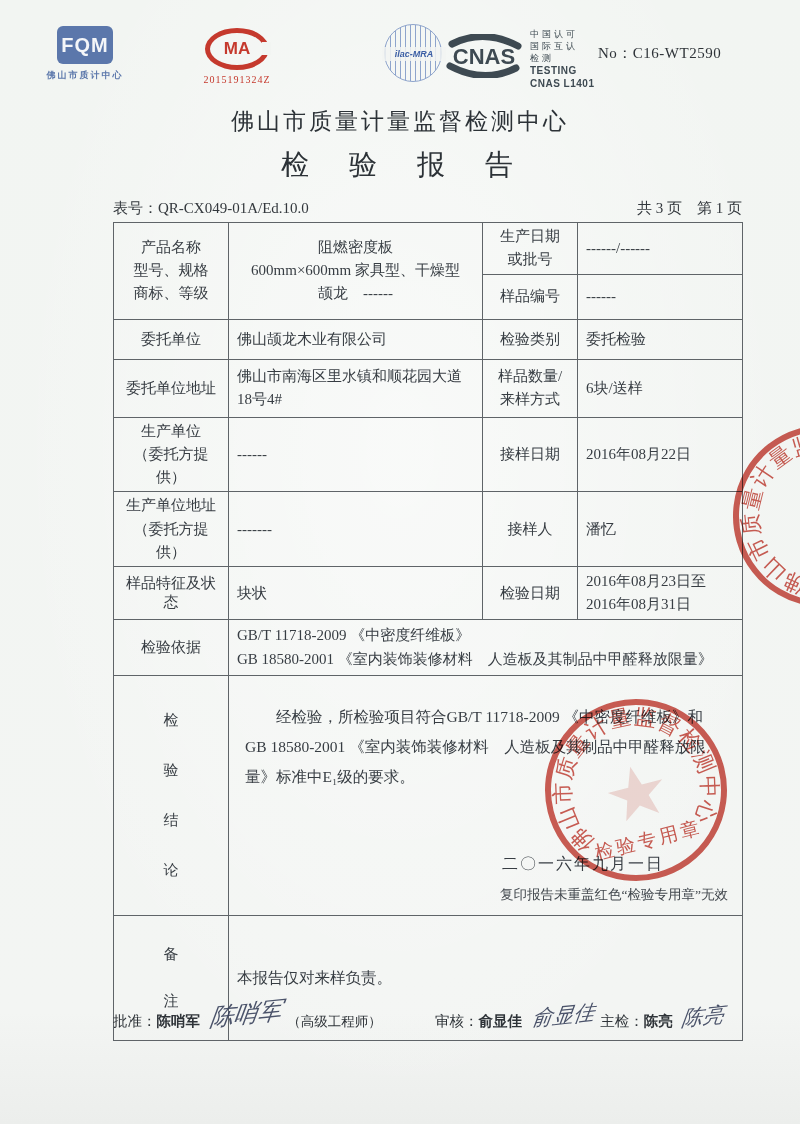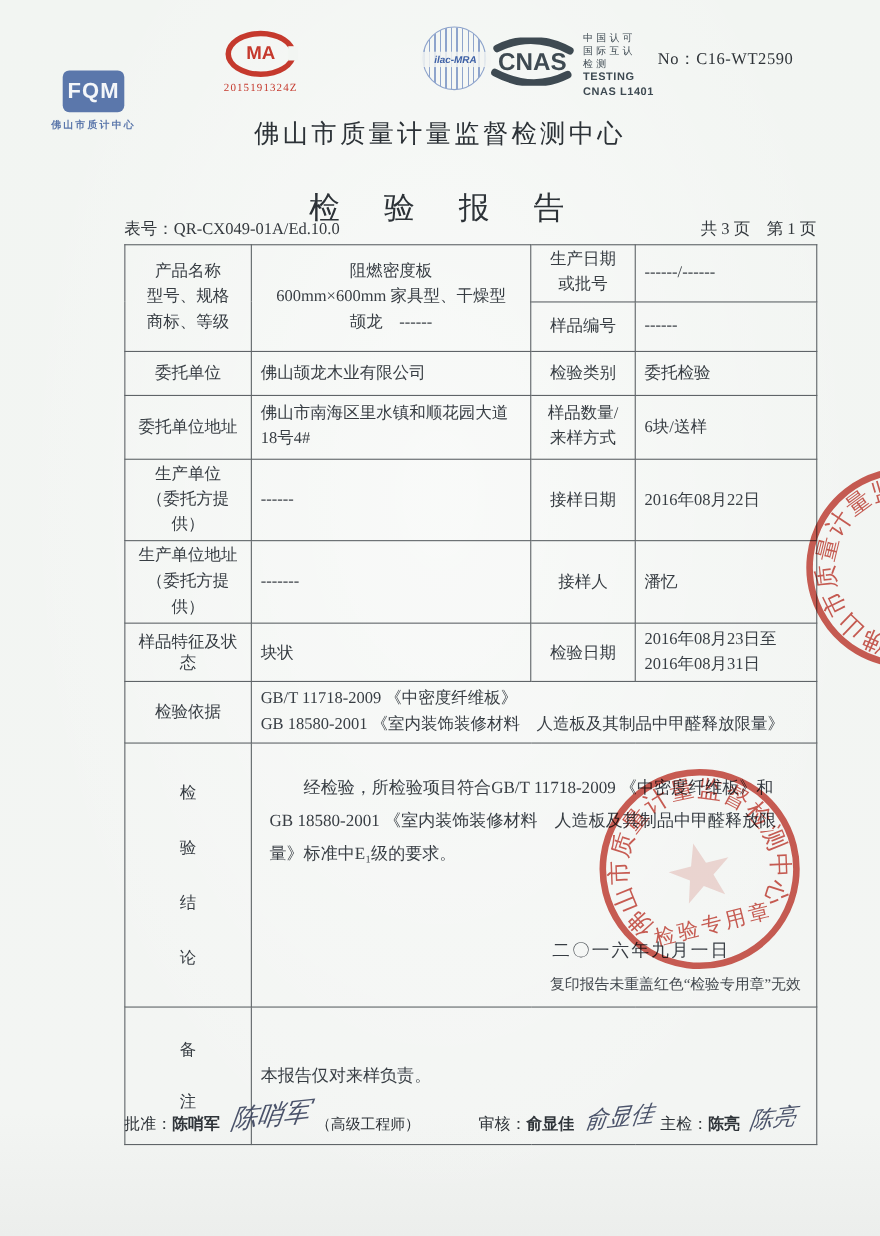--- a/index.html
+++ b/index.html
@@ -9,21 +9,21 @@
       radial-gradient(ellipse at 50% 40%, rgba(255,255,255,.5), rgba(0,0,0,0) 70%),
       linear-gradient(180deg,#f2f5f2 0%, #f3f5f3 90%, #eceeec 100%);
     font-family:"Liberation Serif","DejaVu Serif",serif;
     color:#373d43;
   }
   .abs{position:absolute;}
   
   .fqm-box{left:42px; top:26px; width:86px; text-align:center;}
   .fqm-mark{display:inline-block; width:56px; height:38px; background:#5b77ab; border-radius:6px;
     color:#f4f6f9; font-weight:bold; font-size:20px; line-height:38px; letter-spacing:1px;
-    font-family:"Liberation Sans",sans-serif;margin-top:38px;}
+    font-family:"Liberation Sans",sans-serif;}
   .fqm-cap{margin-top:5px; font-size:9px; color:#5b77ab; letter-spacing:2px; font-weight:bold;}
   .cma-box{left:196px; top:28px; width:82px; text-align:center;}
   .ring-oval{position:relative; display:inline-block; width:64px; height:42px; border:5px solid #c5392d;
     border-radius:50%; box-sizing:border-box;}
   .ring-oval:after{content:""; position:absolute; right:-7px; top:9px; width:9px; height:13px; background:#f2f5f2;}
   .ring-oval span{position:absolute; inset:0; line-height:32px; color:#c5392d; font-weight:bold;
     font-size:17px; font-family:"Liberation Sans",sans-serif;}
   .logo-num{margin-top:0; font-size:10px; color:#c5392d; letter-spacing:1px;}
   .cal-box{left:294px; top:26px; width:78px; text-align:center;}
   .ring-circ{position:relative; display:inline-block; width:46px; height:46px; border:5px solid #c5392d;
@@ -38,21 +38,21 @@
   .ilac-band{position:absolute; left:-3px; top:22px; width:64px; height:14px; background:rgba(242,245,242,.85);
     text-align:center; font-family:"Liberation Sans",sans-serif; font-weight:bold; font-style:italic;
     font-size:9px; line-height:14px; color:#3c5fa5;}
   .cnas-box{left:442px; top:34px; width:84px; height:44px;}
   .cnas-txt-box{left:530px; top:28px; font-family:"Liberation Sans",sans-serif; color:#3e4a52;}
   .cnas-cn{font-size:9px; letter-spacing:3px; line-height:12px;}
   .cnas-en{font-size:10px; font-weight:bold; line-height:13px; letter-spacing:.5px;}
   .report-no{left:598px; top:44px; font-size:15px; color:#2e3338; letter-spacing:.5px;}
   
   .org-title{left:0; top:106px; width:100%; text-align:center; font-size:23px; letter-spacing:3px; color:#2c3237;}
-  .report-title{left:0; top:146px; width:100%; text-align:center; font-size:28px; letter-spacing:6px; color:#2c3237;margin-top:24px;}
+  .report-title{left:0; top:146px; width:100%; text-align:center; font-size:28px; letter-spacing:6px; color:#2c3237;}
   .meta-row{left:113px; top:199px; width:629px; font-size:15px; color:#33383d;}
   .meta-row .pages{float:right;}
   
   table.report{position:absolute; left:113px; top:222px; width:629px; border-collapse:collapse; table-layout:fixed;
     font-size:15px; color:#373d43;}
   table.report td{border:1px solid #5f6468; padding:2px 8px; vertical-align:middle; overflow:hidden;}
   td.lab{text-align:center; padding:2px 4px;}
   td.val{text-align:left; padding-left:12px;}
   .line{line-height:1.55;}
   td.center{text-align:center;}

